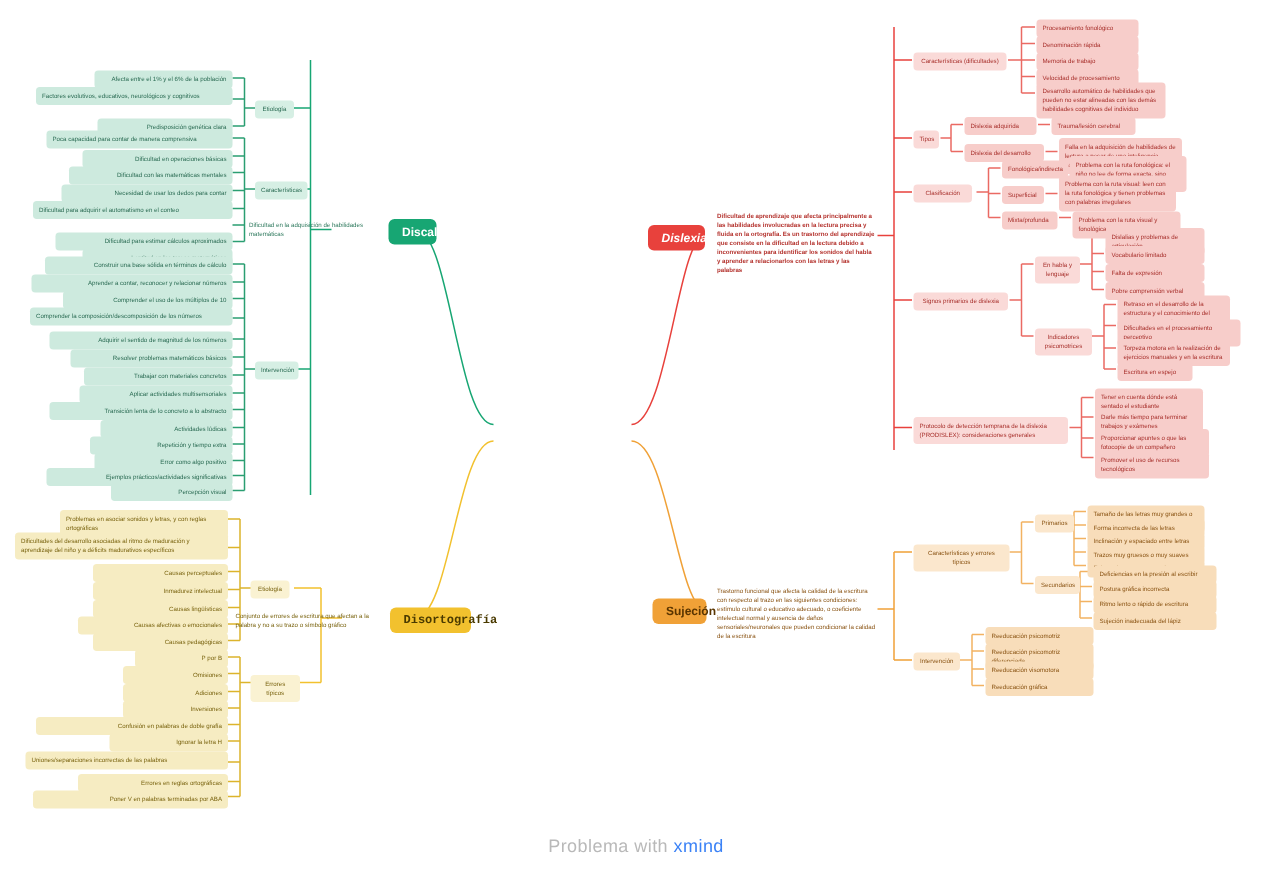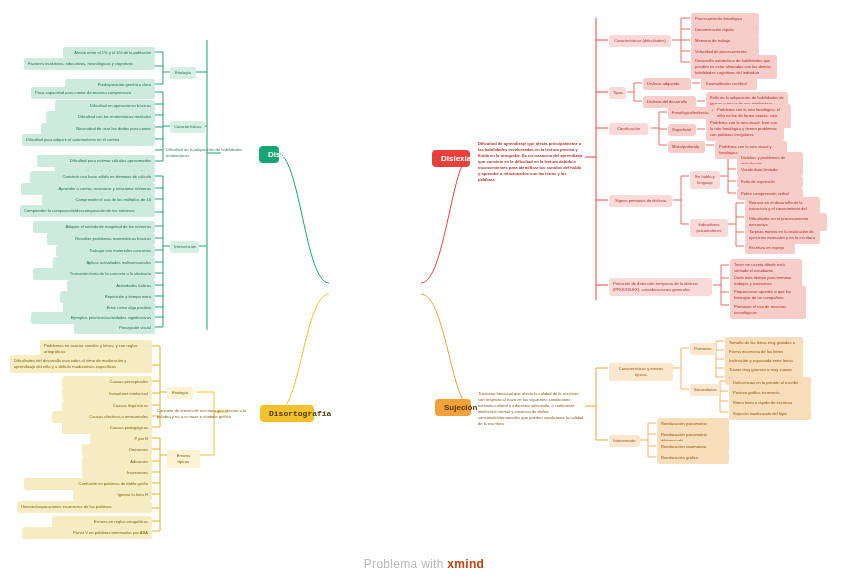--- a/index.html
+++ b/index.html
@@ -46,21 +46,21 @@
   .desc-orange{color:#8a5414;}
 
   .ta-r{text-align:right;}
   .ta-l{text-align:left;}
   .ta-c{text-align:center;}
 
   .footer{
     position:absolute;left:0;bottom:9px;width:848px;text-align:center;
     font-size:12px;color:#b9b9b9;letter-spacing:.3px;
   }
-  .footer b{color:#c2410c;font-weight:bold;}
+  .footer b{color:#3b82f6;font-weight:normal;}
 </style>
 </head>
 <body>
 
 <div id="map">
 
   <svg class="links" viewBox="0 0 848 580">
     <g fill="none" stroke-width="1">
 
       <path d="M329 283 C 305 283 300 153 277 153" stroke="#17a673"></path>
@@ -129,21 +129,21 @@
       <path d="M716 341 L 724 341 M716 350 L 724 350 M716 359 L 724 359 M716 368 L 724 368 M716 377 L 724 377" stroke="#f2b262"></path>
       <path d="M712 389 L 720 389 M720 381 L 720 412" stroke="#f2b262"></path>
       <path d="M720 381 L 728 381 M720 391 L 728 391 M720 401 L 728 401 M720 412 L 728 412" stroke="#f2b262"></path>
 
       <path d="M640 440 L 648 440 M648 423 L 648 457" stroke="#f2b262"></path>
       <path d="M648 423 L 656 423 M648 434 L 656 434 M648 446 L 656 446 M648 457 L 656 457" stroke="#f2b262"></path>
     </g>
   </svg>
 
 
-  <div class="node pill pill-green" style="left:259px;top:146px;width:20px;">
+  <div class="node pill pill-green" style="left:259px;top:146px;width:32px;">
     <span>Discalculia</span>
   </div>
   <div class="node desc desc-green ta-l" style="left:166px;top:147px;width:88px;">Dificultad en la adquisición de habilidades matemáticas</div>
 
   <div class="node leaf g1 ta-c" style="left:170px;top:67px;width:26px;">Etiología</div>
   <div class="node leaf g2 ta-r" style="left:63px;top:47px;width:92px;">Afecta entre el 1% y el 6% de la población</div>
   <div class="node leaf g2 ta-l" style="left:24px;top:58px;width:131px;">Factores evolutivos, educativos, neurológicos y cognitivos</div>
   <div class="node leaf g2 ta-r" style="left:65px;top:79px;width:90px;">Predisposición genética clara</div>
 
   <div class="node leaf g1 ta-c" style="left:170px;top:121px;width:35px;">Características</div>
@@ -189,21 +189,21 @@
   <div class="node leaf y2 ta-r" style="left:90px;top:433px;width:62px;">P por B</div>
   <div class="node leaf y2 ta-r" style="left:82px;top:444px;width:70px;">Omisiones</div>
   <div class="node leaf y2 ta-r" style="left:82px;top:456px;width:70px;">Adiciones</div>
   <div class="node leaf y2 ta-r" style="left:82px;top:467px;width:70px;">Inversiones</div>
   <div class="node leaf y2 ta-r" style="left:24px;top:478px;width:128px;">Confusión en palabras de doble grafía</div>
   <div class="node leaf y2 ta-r" style="left:73px;top:489px;width:79px;">Ignorar la letra H</div>
   <div class="node leaf y2 ta-l" style="left:17px;top:501px;width:135px;">Uniones/separaciones incorrectas de las palabras</div>
   <div class="node leaf y2 ta-r" style="left:52px;top:516px;width:100px;">Errores en reglas ortográficas</div>
   <div class="node leaf y2 ta-r" style="left:22px;top:527px;width:130px;">Poner V en palabras terminadas por ABA</div>
 
-  <div class="node pill pill-red" style="left:432px;top:150px;width:38px;">
+  <div class="node pill pill-red" style="left:432px;top:150px;width:38px;font-style:italic;">
     <span>Dislexia</span>
   </div>
   <div class="node desc desc-red ta-l" style="left:478px;top:141px;width:106px;">Dificultad de aprendizaje que afecta principalmente a las habilidades involucradas en la lectura precisa y fluida en la ortografía. Es un trastorno del aprendizaje que consiste en la dificultad en la lectura debido a inconvenientes para identificar los sonidos del habla y aprender a relacionarlos con las letras y las palabras</div>
 
   <div class="node leaf r1 ta-c" style="left:609px;top:35px;width:62px;">Características (dificultades)</div>
   <div class="node leaf r2 ta-l" style="left:691px;top:13px;width:68px;">Procesamiento fonológico</div>
   <div class="node leaf r2 ta-l" style="left:691px;top:24px;width:68px;">Denominación rápida</div>
   <div class="node leaf r2 ta-l" style="left:691px;top:35px;width:68px;">Memoria de trabajo</div>
   <div class="node leaf r2 ta-l" style="left:691px;top:46px;width:68px;">Velocidad de procesamiento</div>
   <div class="node leaf r2 ta-l" style="left:691px;top:55px;width:86px;">Desarrollo automático de habilidades que pueden no estar alineadas con las demás habilidades cognitivas del individuo</div>

